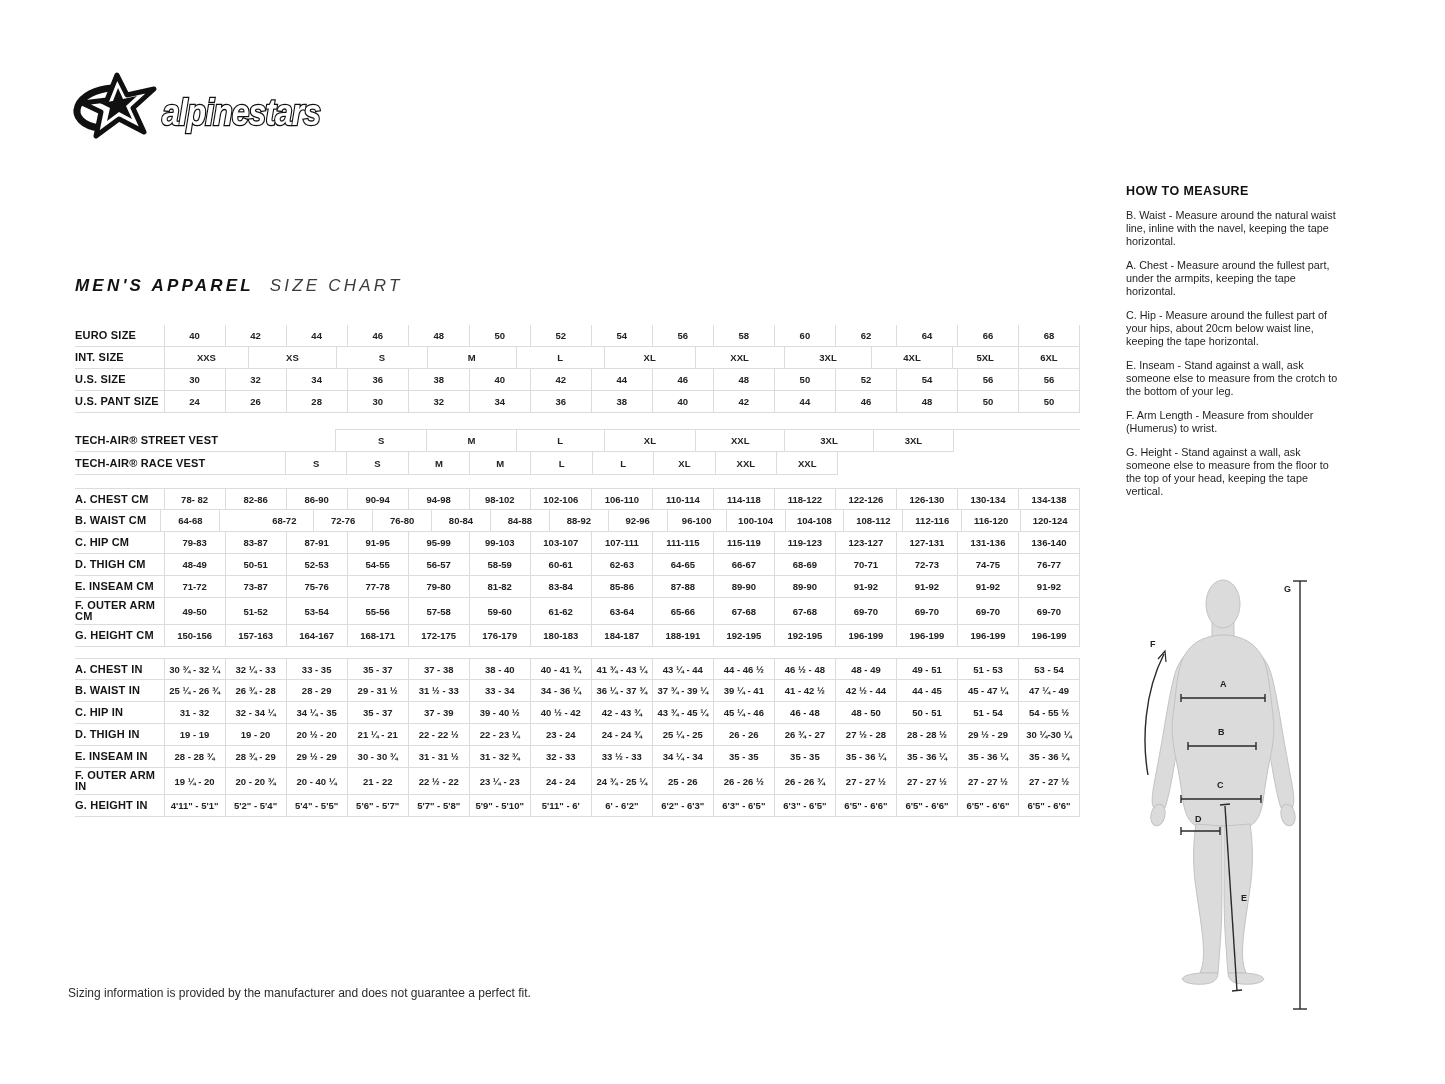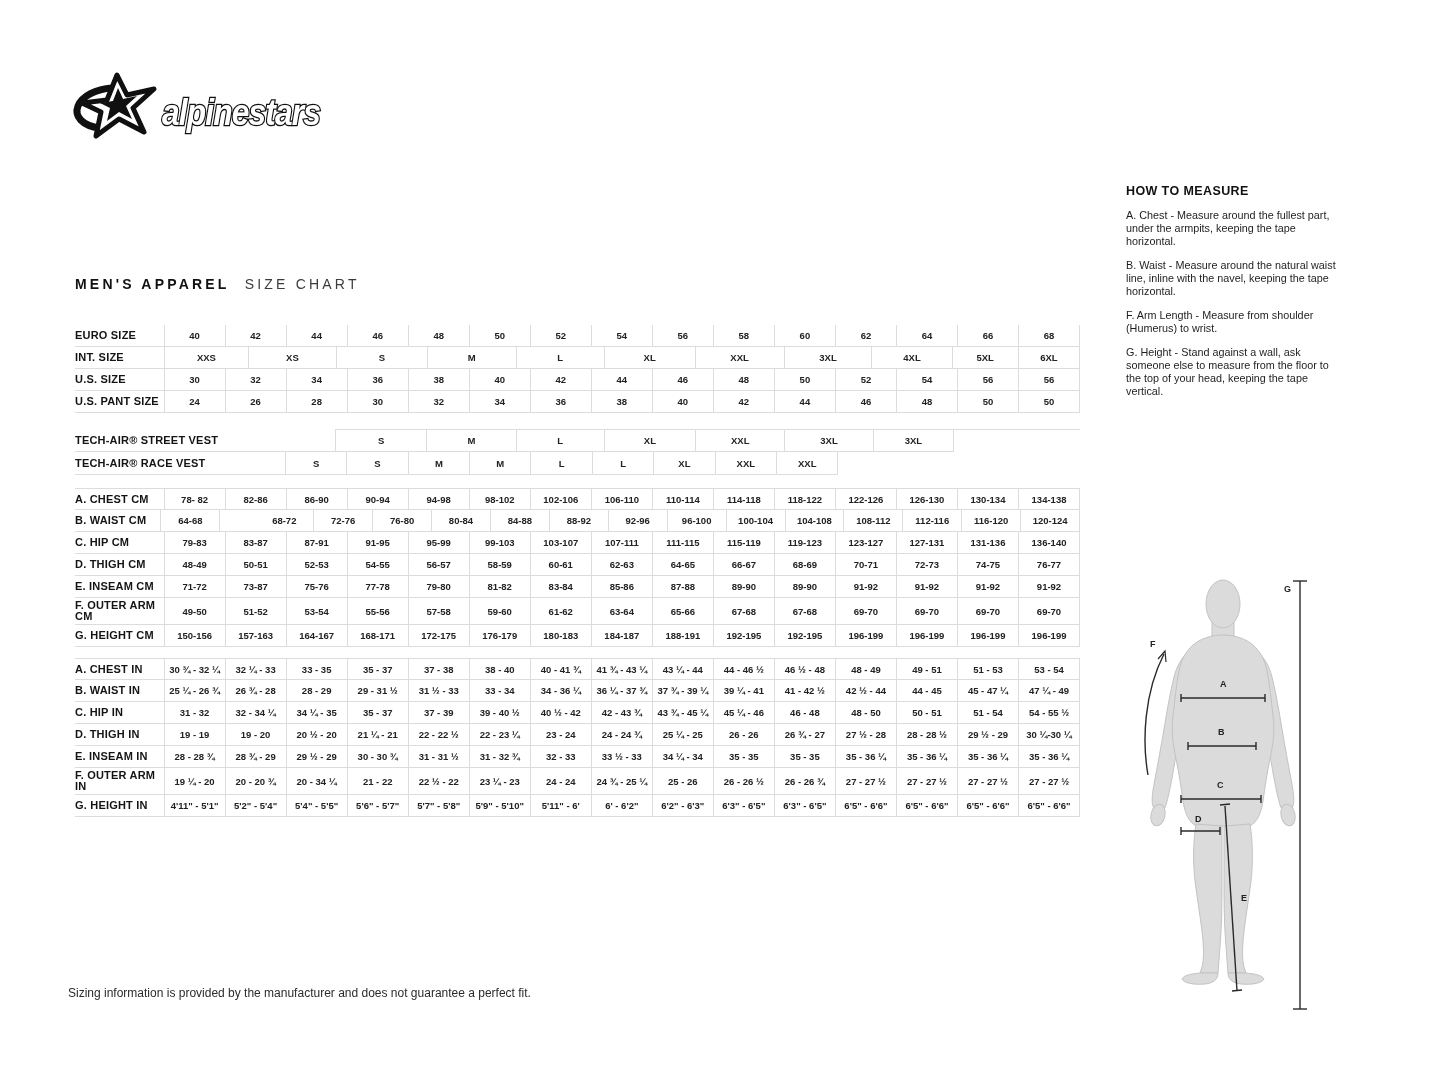--- a/index.html
+++ b/index.html
@@ -3,21 +3,21 @@
 <meta charset="utf-8">
 <style>
   html,body{margin:0;padding:0;}
   body{
     width:1445px;height:1084px;position:relative;overflow:hidden;
     background:#ffffff;font-family:"Liberation Sans",sans-serif;color:#1b1b1b;
   }
   
   .logo{position:absolute;left:70px;top:72px;width:258px;height:72px;}
   
-  .page-title{position:absolute;left:75px;top:276px;font-size:14px;
+  .page-title{position:absolute;left:75px;top:276px;font-size:17px;font-style:italic;
     white-space:nowrap;letter-spacing:3.2px;}
   .page-title .t-bold{font-weight:700;color:#111;}
   .page-title .t-light{font-weight:400;color:#3c3c3c;margin-left:8px;}
   
   .size-table{position:absolute;left:75px;top:325px;width:1005px;}
   .srow{display:flex;align-items:stretch;}
   .row-label{display:flex;align-items:center;font-weight:700;font-size:11px;
     line-height:11px;letter-spacing:.2px;border-bottom:1px solid #dcdcdc;color:#141414;}
   .cell{display:flex;align-items:center;justify-content:center;font-weight:700;
     font-size:9.5px;letter-spacing:0px;border-left:1px solid #dcdcdc;
@@ -367,21 +367,21 @@
       <div class="cell" style="width: 61px;">35 - 35</div>
       <div class="cell" style="width: 61px;">35 - 36 ¼</div>
       <div class="cell" style="width: 61px;">35 - 36 ¼</div>
       <div class="cell" style="width: 61px;">35 - 36 ¼</div>
       <div class="cell last" style="width: 61px;">35 - 36 ¼</div>
     </div>
     <div class="srow" style="height: 27px;">
       <div class="row-label" style="width: 90px;">F. OUTER ARM IN</div>
       <div class="cell" style="width: 61px;">19 ¼ - 20</div>
       <div class="cell" style="width: 61px;">20 - 20 ¾</div>
-      <div class="cell" style="width: 61px;">20 - 34 ¼</div>
+      <div class="cell" style="width: 61px;">20 - 40 ¼</div>
       <div class="cell" style="width: 61px;">21 - 22</div>
       <div class="cell" style="width: 61px;">22 ½ - 22</div>
       <div class="cell" style="width: 61px;">23 ¼ - 23</div>
       <div class="cell" style="width: 61px;">24 - 24</div>
       <div class="cell" style="width: 61px;">24 ¾ - 25 ¼</div>
       <div class="cell" style="width: 61px;">25 - 26</div>
       <div class="cell" style="width: 61px;">26 - 26 ½</div>
       <div class="cell" style="width: 61px;">26 - 26 ¾</div>
       <div class="cell" style="width: 61px;">27 - 27 ½</div>
       <div class="cell" style="width: 61px;">27 - 27 ½</div>
@@ -403,22 +403,24 @@
       <div class="cell" style="width: 61px;">6'3" - 6'5"</div>
       <div class="cell" style="width: 61px;">6'5" - 6'6"</div>
       <div class="cell" style="width: 61px;">6'5" - 6'6"</div>
       <div class="cell" style="width: 61px;">6'5" - 6'6"</div>
       <div class="cell last" style="width: 61px;">6'5" - 6'6"</div>
     </div>
   </div>
 
 <div class="measure-panel">
   <h3>HOW TO MEASURE</h3>
+  <p>B. Waist - Measure around the natural waist line, inline with the navel, keeping the tape horizontal.</p>
   <p>A. Chest - Measure around the fullest part, under the armpits, keeping the tape horizontal.</p>
-  <p>B. Waist - Measure around the natural waist line, inline with the navel, keeping the tape horizontal.</p>
+  <p>C. Hip - Measure around the fullest part of your hips, about 20cm below waist line, keeping the tape horizontal.</p>
+  <p>E. Inseam - Stand against a wall, ask someone else to measure from the crotch to the bottom of your leg.</p>
   <p>F. Arm Length - Measure from shoulder (Humerus) to wrist.</p>
   <p>G. Height - Stand against a wall, ask someone else to measure from the floor to the top of your head, keeping the tape vertical.</p>
 </div>
 
 <div class="diagram">
   <svg width="205" height="468" viewBox="0 0 205 468">
     <g fill="#dbdbdb" stroke="#c3c3c3" stroke-width="1">
 
       <path d="M74,46 L74,66 Q85,76 96,66 L96,46 Z"></path>
 

